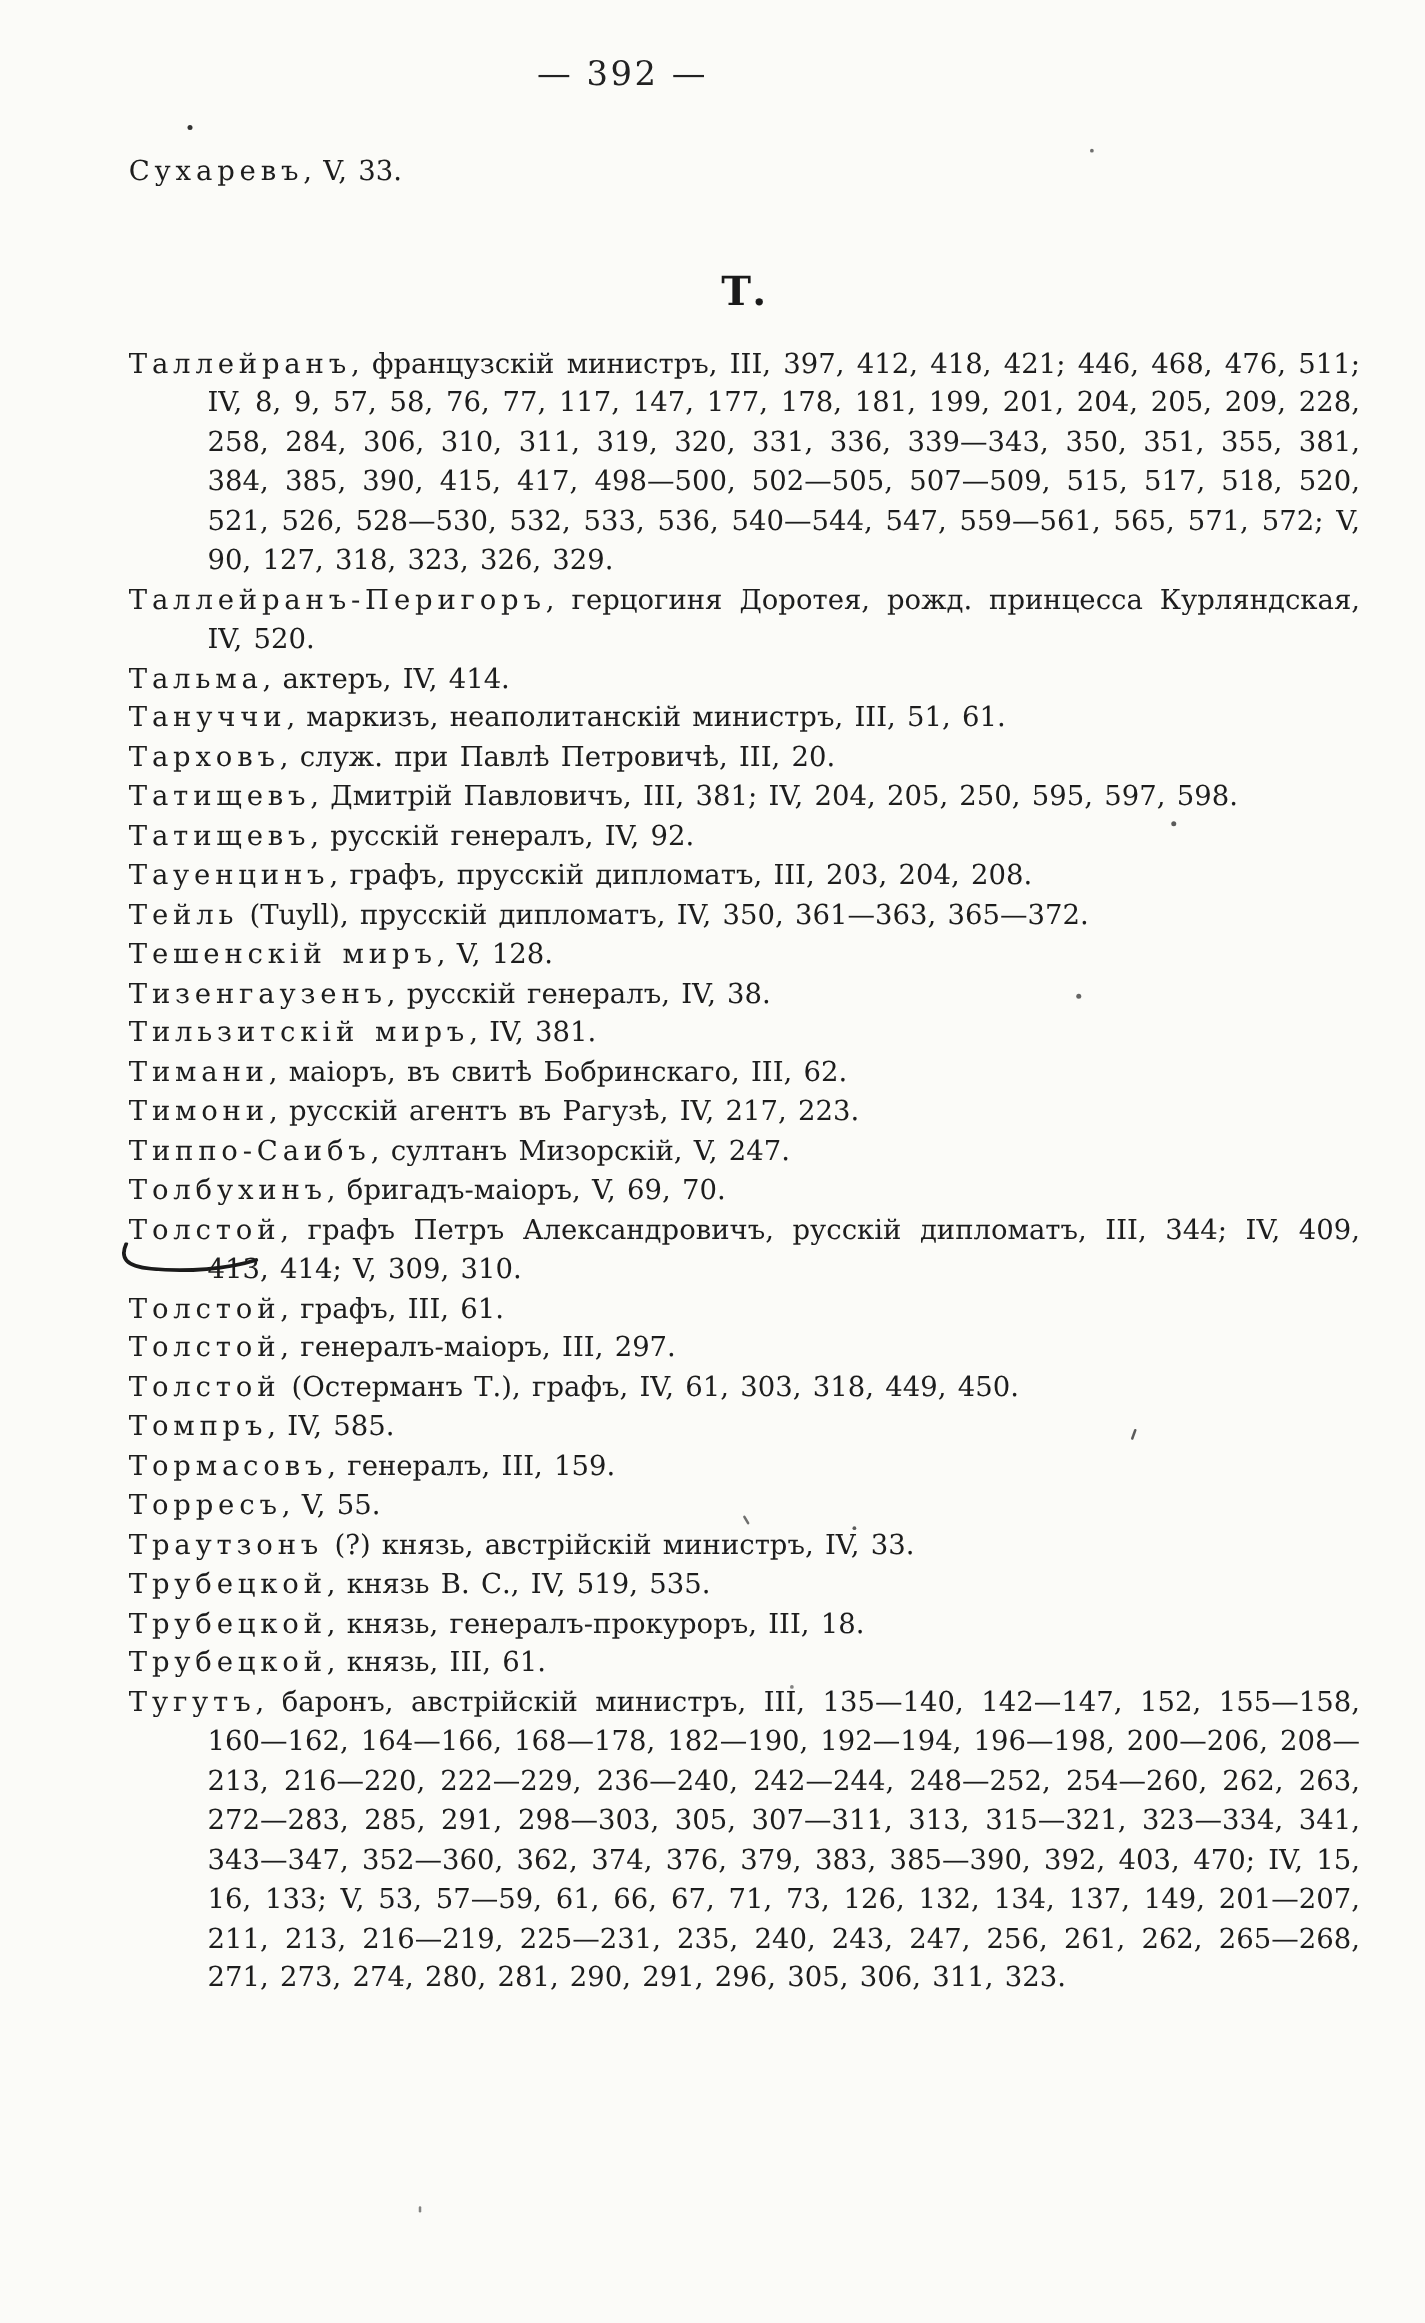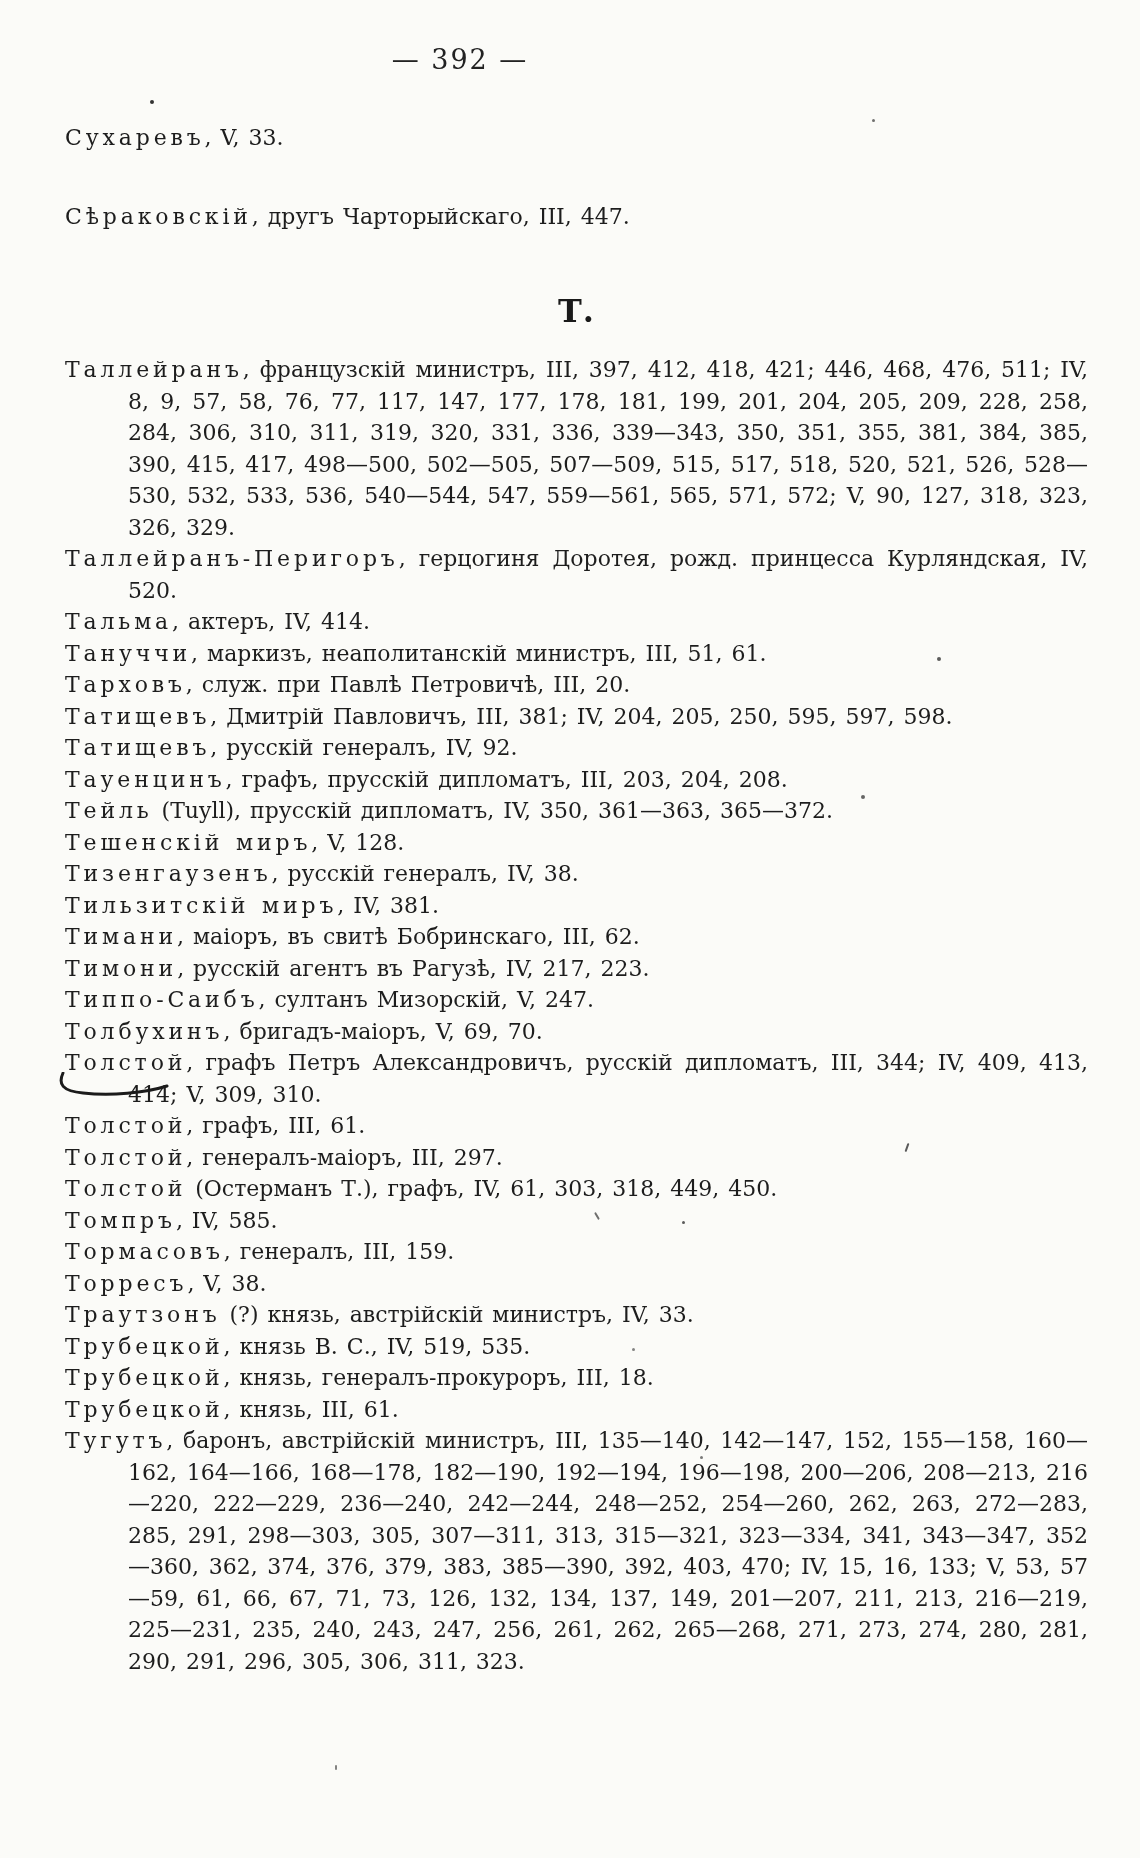--- a/index.html
+++ b/index.html
@@ -6,21 +6,21 @@
   body {
     width:1140px; height:1858px;
     background:#fbfbf8;
     font-family:"DejaVu Serif","Liberation Serif",serif;
     color:#1d1d1d;
     position:relative;
     overflow:hidden;
   }
   .page {
     position:absolute; inset:0;
-    padding:44px 52px 0 65px;
+    padding:44px 52px 0 103px;
     box-sizing:border-box;
   }
   .page-number {
     width:790px;
     text-align:center;
     font-size:27px;
     letter-spacing:2px;
     color:#222;
   }
   .continued { margin-top:34px; }
@@ -50,21 +50,20 @@
 </style>
 </head>
 <body>
 
 <div class="page">
 
   <div class="page-number">— 392 —</div>
 
   <div class="continued">
     <p class="entry"><span class="head">Сухаревъ</span><span>, V, 33.</span></p>
-    <p class="entry"><span class="head">Сѣраковскій</span><span>, другъ Чарторыйскаго, III, 447.</span></p>
   </div>
 
   <div class="section-heading">Т.</div>
 
   <div class="entries">
     <p class="entry"><span class="head">Таллейранъ</span><span>, французскій министръ, III, 397, 412, 418, 421; 446, 468, 476, 511; IV, 8, 9, 57, 58, 76, 77, 117, 147, 177, 178, 181, 199, 201, 204, 205, 209, 228, 258, 284, 306, 310, 311, 319, 320, 331, 336, 339—343, 350, 351, 355, 381, 384, 385, 390, 415, 417, 498—500, 502—505, 507—509, 515, 517, 518, 520, 521, 526, 528—530, 532, 533, 536, 540—544, 547, 559—561, 565, 571, 572; V, 90, 127, 318, 323, 326, 329.</span></p>
     <p class="entry"><span class="head">Таллейранъ-Перигоръ</span><span>, герцогиня Доротея, рожд. принцесса Курляндская, IV, 520.</span></p>
     <p class="entry"><span class="head">Тальма</span><span>, актеръ, IV, 414.</span></p>
     <p class="entry"><span class="head">Тануччи</span><span>, маркизъ, неаполитанскій министръ, III, 51, 61.</span></p>
     <p class="entry"><span class="head">Тарховъ</span><span>, служ. при Павлѣ Петровичѣ, III, 20.</span></p>
@@ -80,21 +79,21 @@
     <p class="entry"><span class="head">Типпо-Саибъ</span><span>, султанъ Мизорскій, V, 247.</span></p>
     <p class="entry"><span class="head">Толбухинъ</span><span>, бригадъ-маіоръ, V, 69, 70.</span></p>
     <p class="entry"><span class="swash"><svg width="118" height="26" viewBox="0 0 118 26">
             <path d="M8,1 C3,12 7,19 28,21 C56,24 90,21 112,14" fill="none" stroke="#1b1b1b" stroke-width="3" stroke-linecap="round"></path>
           </svg></span><span class="head">Толстой</span><span>, графъ Петръ Александровичъ, русскій дипломатъ, III, 344; IV, 409, 413, 414; V, 309, 310.</span></p>
     <p class="entry"><span class="head">Толстой</span><span>, графъ, III, 61.</span></p>
     <p class="entry"><span class="head">Толстой</span><span>, генералъ-маіоръ, III, 297.</span></p>
     <p class="entry"><span class="head">Толстой</span><span> (Остерманъ Т.), графъ, IV, 61, 303, 318, 449, 450.</span></p>
     <p class="entry"><span class="head">Томпръ</span><span>, IV, 585.</span></p>
     <p class="entry"><span class="head">Тормасовъ</span><span>, генералъ, III, 159.</span></p>
-    <p class="entry"><span class="head">Торресъ</span><span>, V, 38.</span></p>
+    <p class="entry"><span class="head">Торресъ</span><span>, V, 55.</span></p>
     <p class="entry"><span class="head">Траутзонъ</span><span> (?) князь, австрійскій министръ, IV, 33.</span></p>
     <p class="entry"><span class="head">Трубецкой</span><span>, князь В. С., IV, 519, 535.</span></p>
     <p class="entry"><span class="head">Трубецкой</span><span>, князь, генералъ-прокуроръ, III, 18.</span></p>
     <p class="entry"><span class="head">Трубецкой</span><span>, князь, III, 61.</span></p>
     <p class="entry"><span class="head">Тугутъ</span><span>, баронъ, австрійскій министръ, III, 135—140, 142—147, 152, 155—158, 160—162, 164—166, 168—178, 182—190, 192—194, 196—198, 200—206, 208—213, 216—220, 222—229, 236—240, 242—244, 248—252, 254—260, 262, 263, 272—283, 285, 291, 298—303, 305, 307—311, 313, 315—321, 323—334, 341, 343—347, 352—360, 362, 374, 376, 379, 383, 385—390, 392, 403, 470; IV, 15, 16, 133; V, 53, 57—59, 61, 66, 67, 71, 73, 126, 132, 134, 137, 149, 201—207, 211, 213, 216—219, 225—231, 235, 240, 243, 247, 256, 261, 262, 265—268, 271, 273, 274, 280, 281, 290, 291, 296, 305, 306, 311, 323.</span></p>
   </div>
 
   <div class="speck" style="left:150px; top:100px; width:4px; height:4px;"></div>
   <div class="speck" style="left:872px; top:119px; width:3px; height:3px; opacity:.7;"></div>
   <div class="speck" style="left:937px; top:657px; width:4px; height:4px; opacity:.8;"></div>

